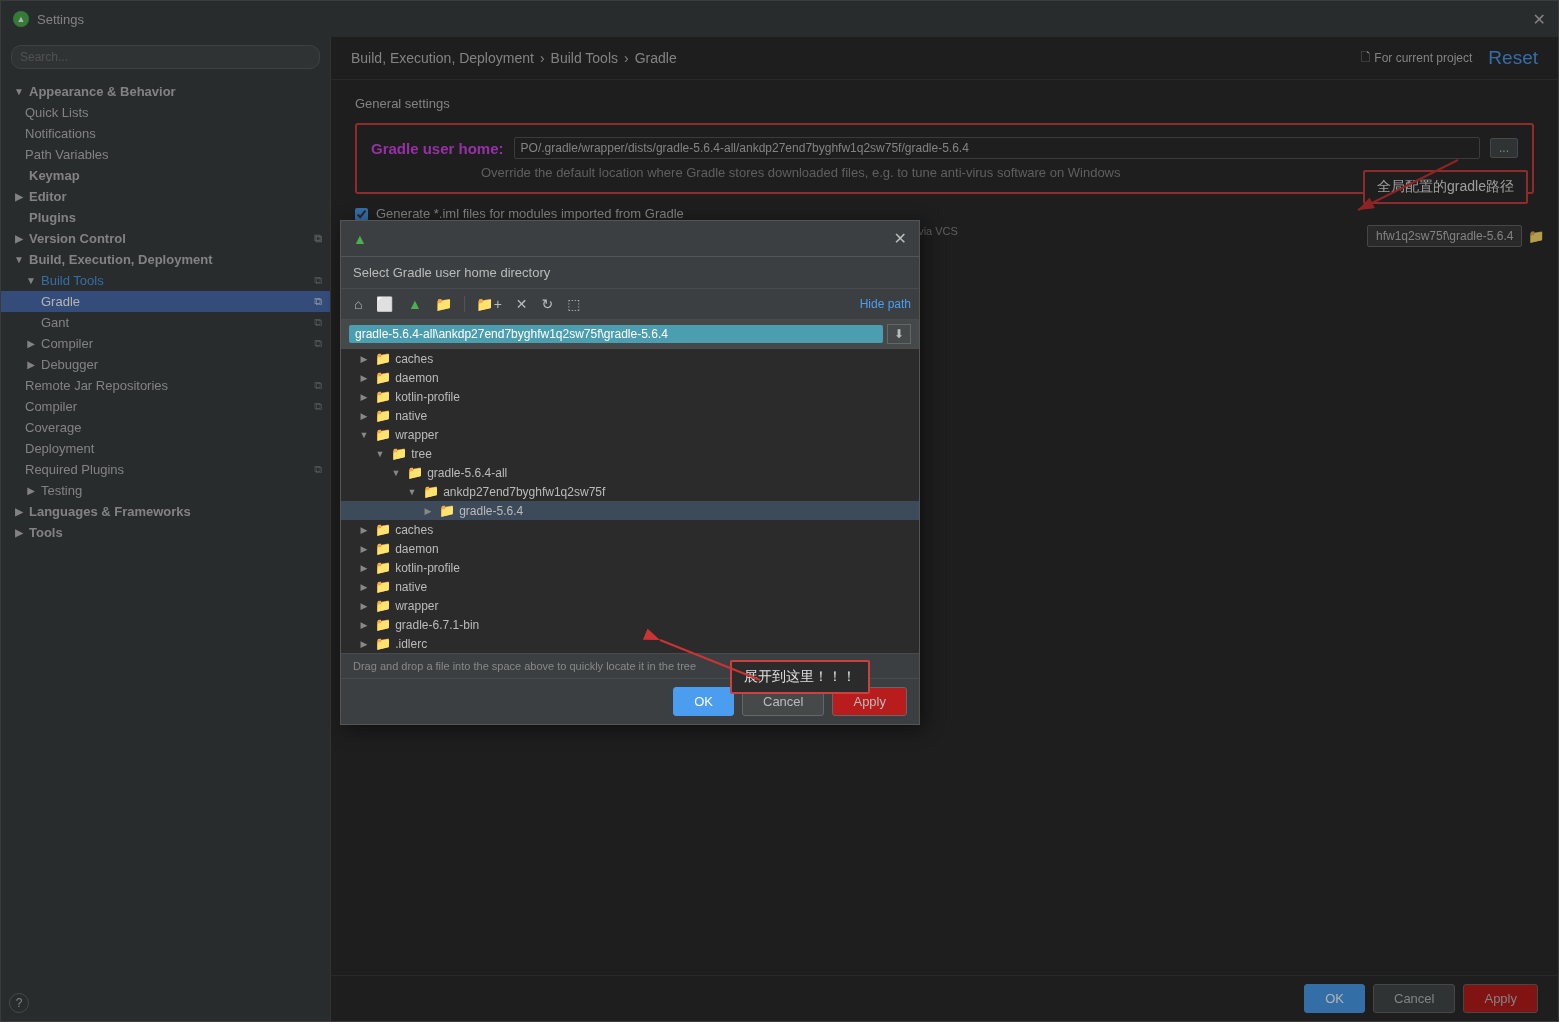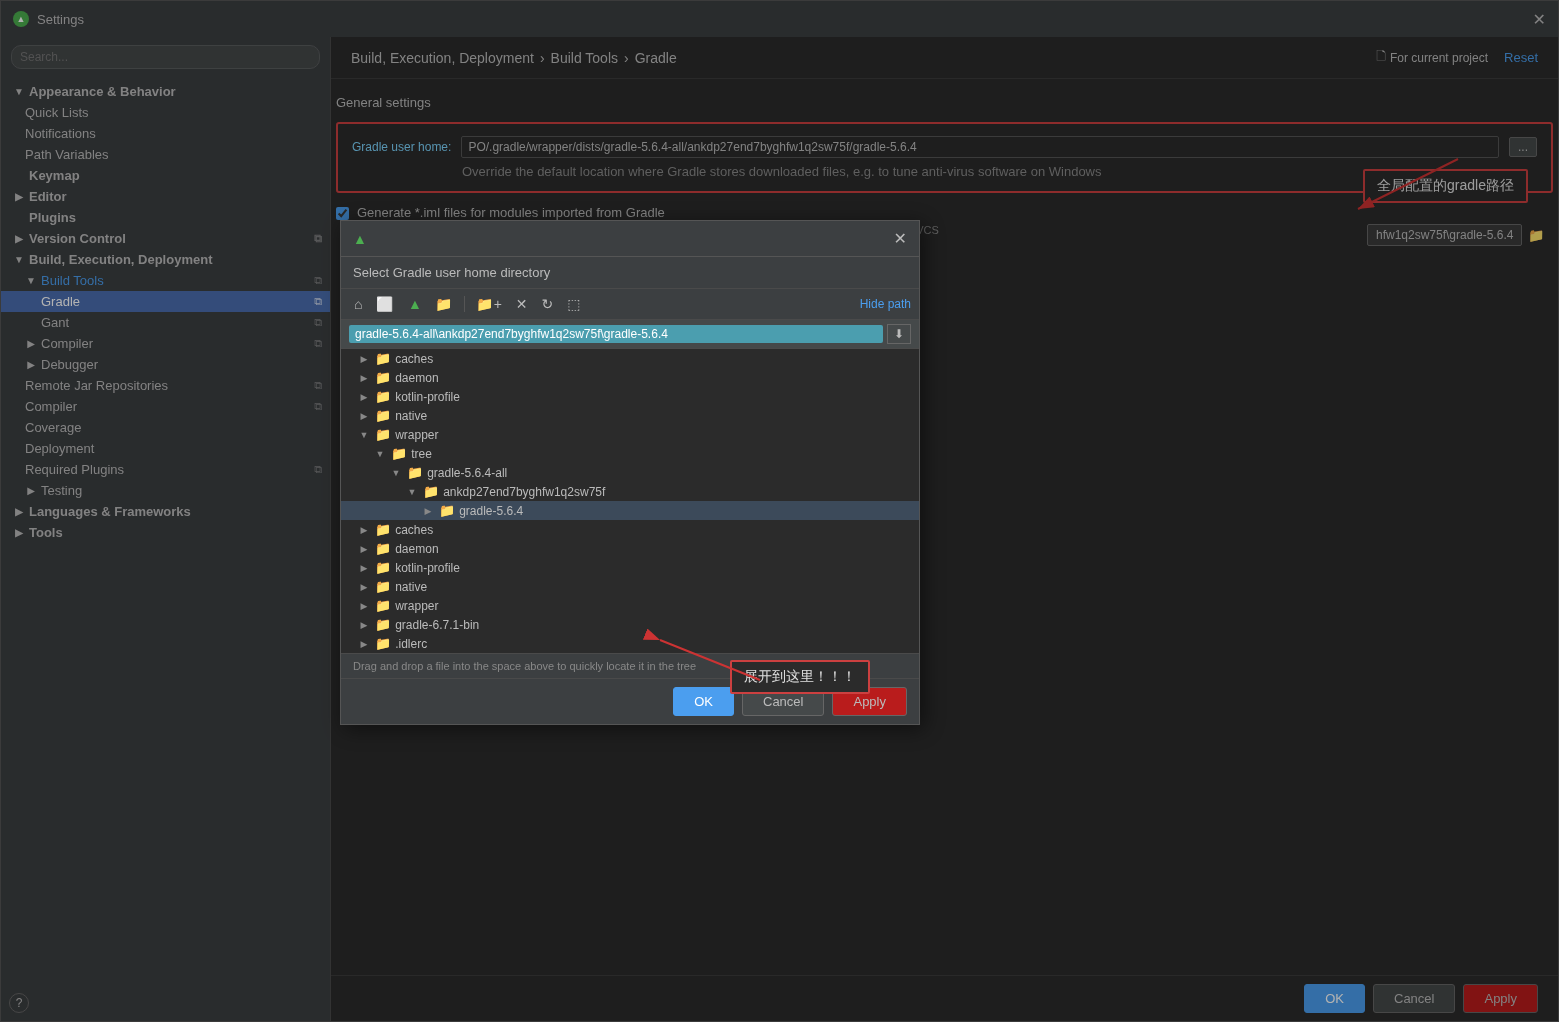--- a/index.html
+++ b/index.html
@@ -25,28 +25,28 @@
     .tree-item .expand-arrow { width: 12px; display: inline-block; text-align: center; font-size: 10px; }
     .tree-indent-1 { padding-left: 24px; }
     .tree-indent-2 { padding-left: 40px; }
 
     
     .right-panel { flex: 1; background: #2b2b2b; display: flex; flex-direction: column; overflow: hidden; }
 
     .breadcrumb-bar { padding: 10px 20px; display: flex; align-items: center; justify-content: space-between; background: #2b2b2b; border-bottom: 1px solid #3c3c3c; flex-shrink: 0; }
     .breadcrumb { color: #bbb; font-size: 14px; display: flex; align-items: center; gap: 6px; }
     .for-current-project { color: #bbb; font-size: 12px; display: flex; align-items: center; gap: 4px; }
-    .reset-btn { color: #4b9eef; background: none; border: none; cursor: pointer; font-size: 13px; }
-
-    .settings-area { flex: 1; padding: 16px 5px; overflow-y: auto; position: relative; }
+    .reset-btn { color: #4b9eef; background: none; border: none; cursor: pointer; font-size: 19px; }
+
+    .settings-area { flex: 1; padding: 16px 24px; overflow-y: auto; position: relative; }
     .section-title { color: #bbb; font-size: 13px; margin-bottom: 12px; }
 
     .gradle-home-box { border: 2px solid #cc4040; border-radius: 3px; padding: 12px 14px; margin-bottom: 12px; background: #2b2b2b; }
     .gradle-home-row { display: flex; align-items: center; gap: 10px; margin-bottom: 6px; }
-    .gradle-home-label { color: #7dd3fc; white-space: nowrap; font-size: 12px; }
+    .gradle-home-label { color: #d946ef; white-space: nowrap; font-size: 15px; font-weight: bold; }
     .gradle-home-input { flex: 1; background: #2b2b2b; border: 1px solid #555; color: #bbb; padding: 3px 6px; font-size: 12px; border-radius: 2px; }
     .browse-btn { background: #45494a; border: 1px solid #666; color: #bbb; padding: 2px 8px; cursor: pointer; border-radius: 2px; font-size: 12px; }
     .gradle-home-hint { color: #888; font-size: 13px; padding-left: 110px; }
 
     .checkbox-row { display: flex; align-items: flex-start; gap: 8px; margin-bottom: 4px; }
     .checkbox-row input[type=checkbox] { margin-top: 2px; accent-color: #4b9eef; }
     .checkbox-label { color: #bbb; font-size: 13px; }
     .checkbox-hint { color: #888; font-size: 11px; margin-left: 22px; margin-top: 2px; }
 
     

